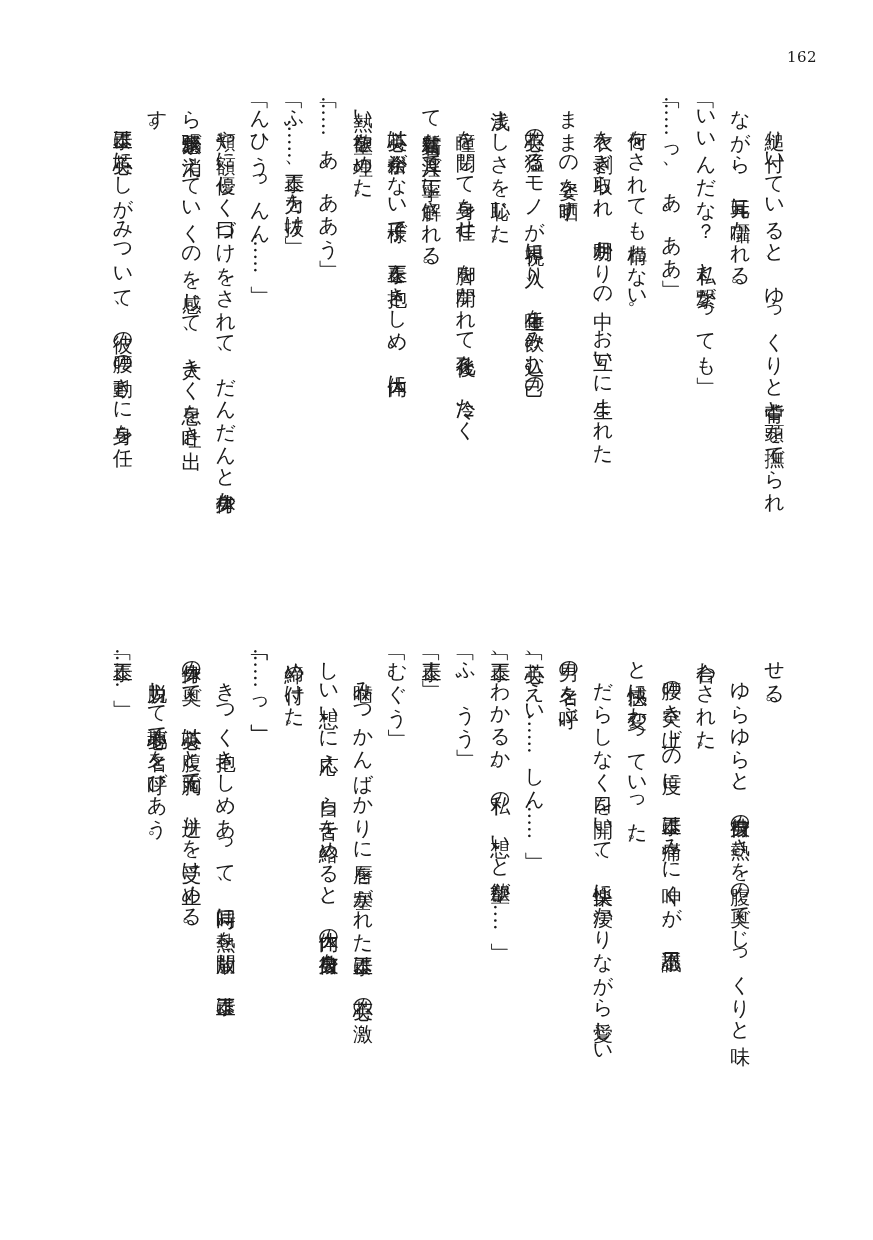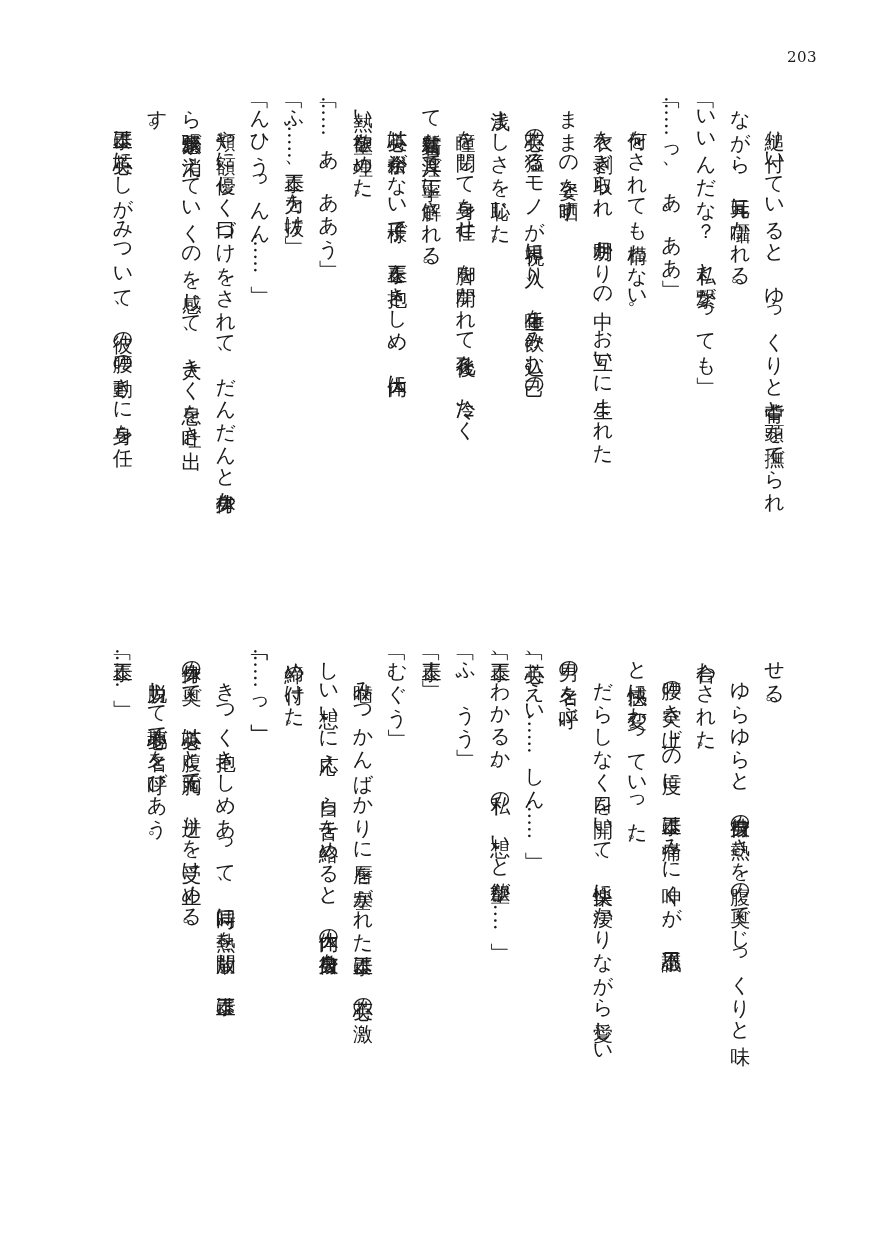--- a/index.html
+++ b/index.html
@@ -44,21 +44,21 @@
     height: 482px;
     width: 34.3px;
     overflow: hidden;
     text-orientation: mixed;
     font-feature-settings: "vert" 1;
   }
 </style>
 </head>
 <body>
 
-<div class="page-number">203</div>
+<div class="page-number">162</div>
 
 <div class="text-block upper">
   <div class="text-column">　縋り付いていると、ゆっくりと背中と頭を撫でられ</div>
   <div class="text-column">ながら、耳元に囁かれる。</div>
   <div class="text-column">「いいんだな？　私と繋がっても」</div>
   <div class="text-column">「……っ、あ、ああ」</div>
   <div class="text-column">　何をされても構わない。</div>
   <div class="text-column">　衣を剥ぎ取られ、月明かりの中、お互いに生まれた</div>
   <div class="text-column">ままの姿を晒す。</div>
   <div class="text-column">　英心の猛るモノが視界に入り、生唾を飲み込む己の</div>

